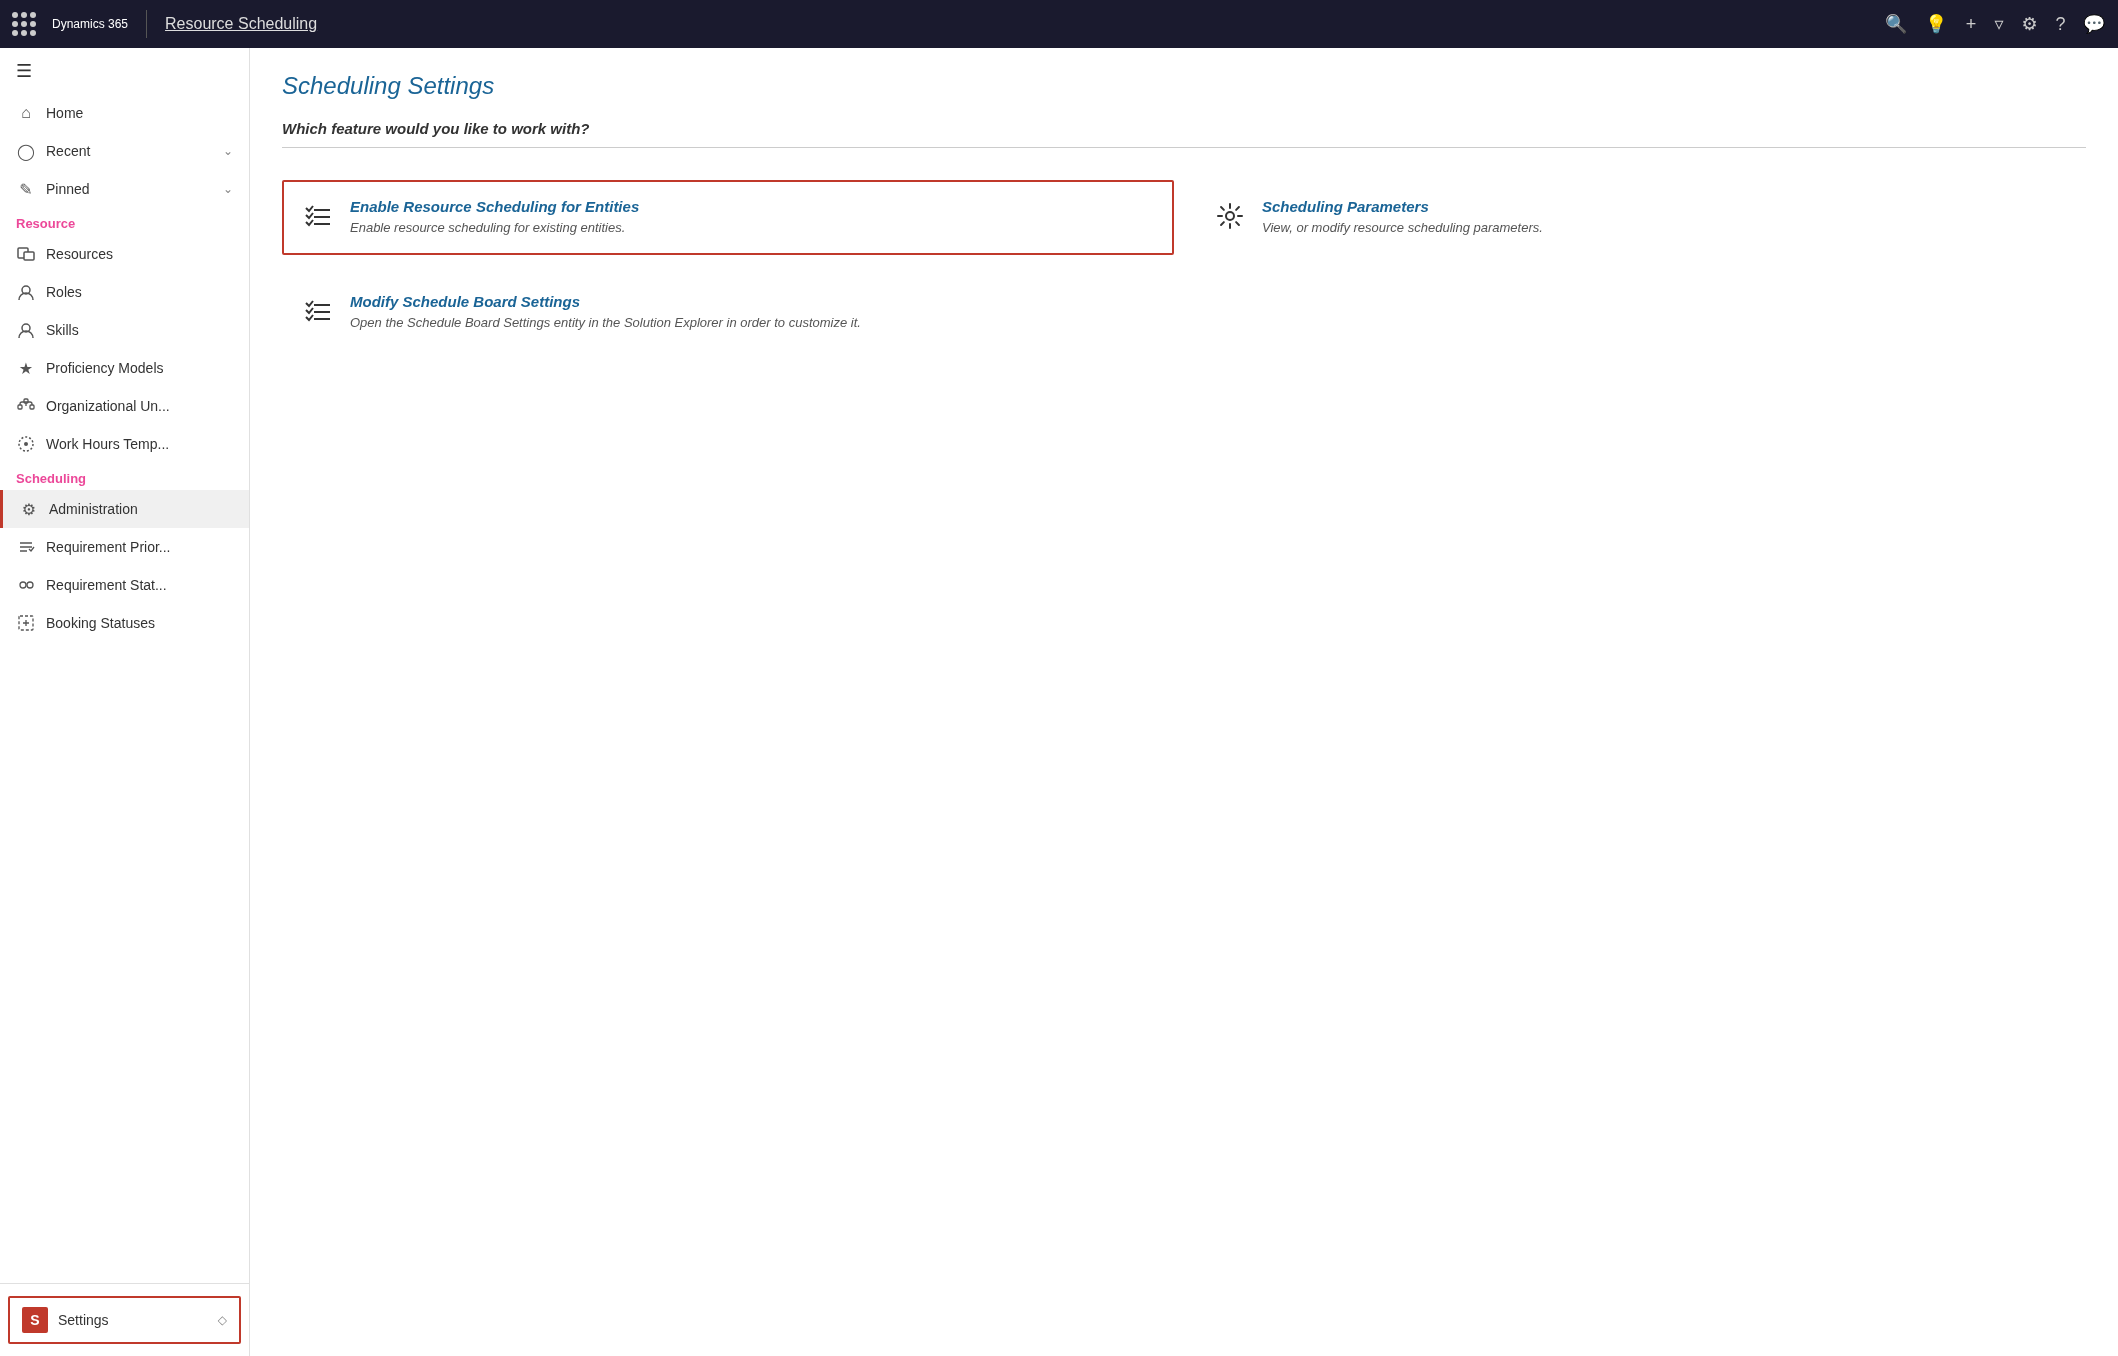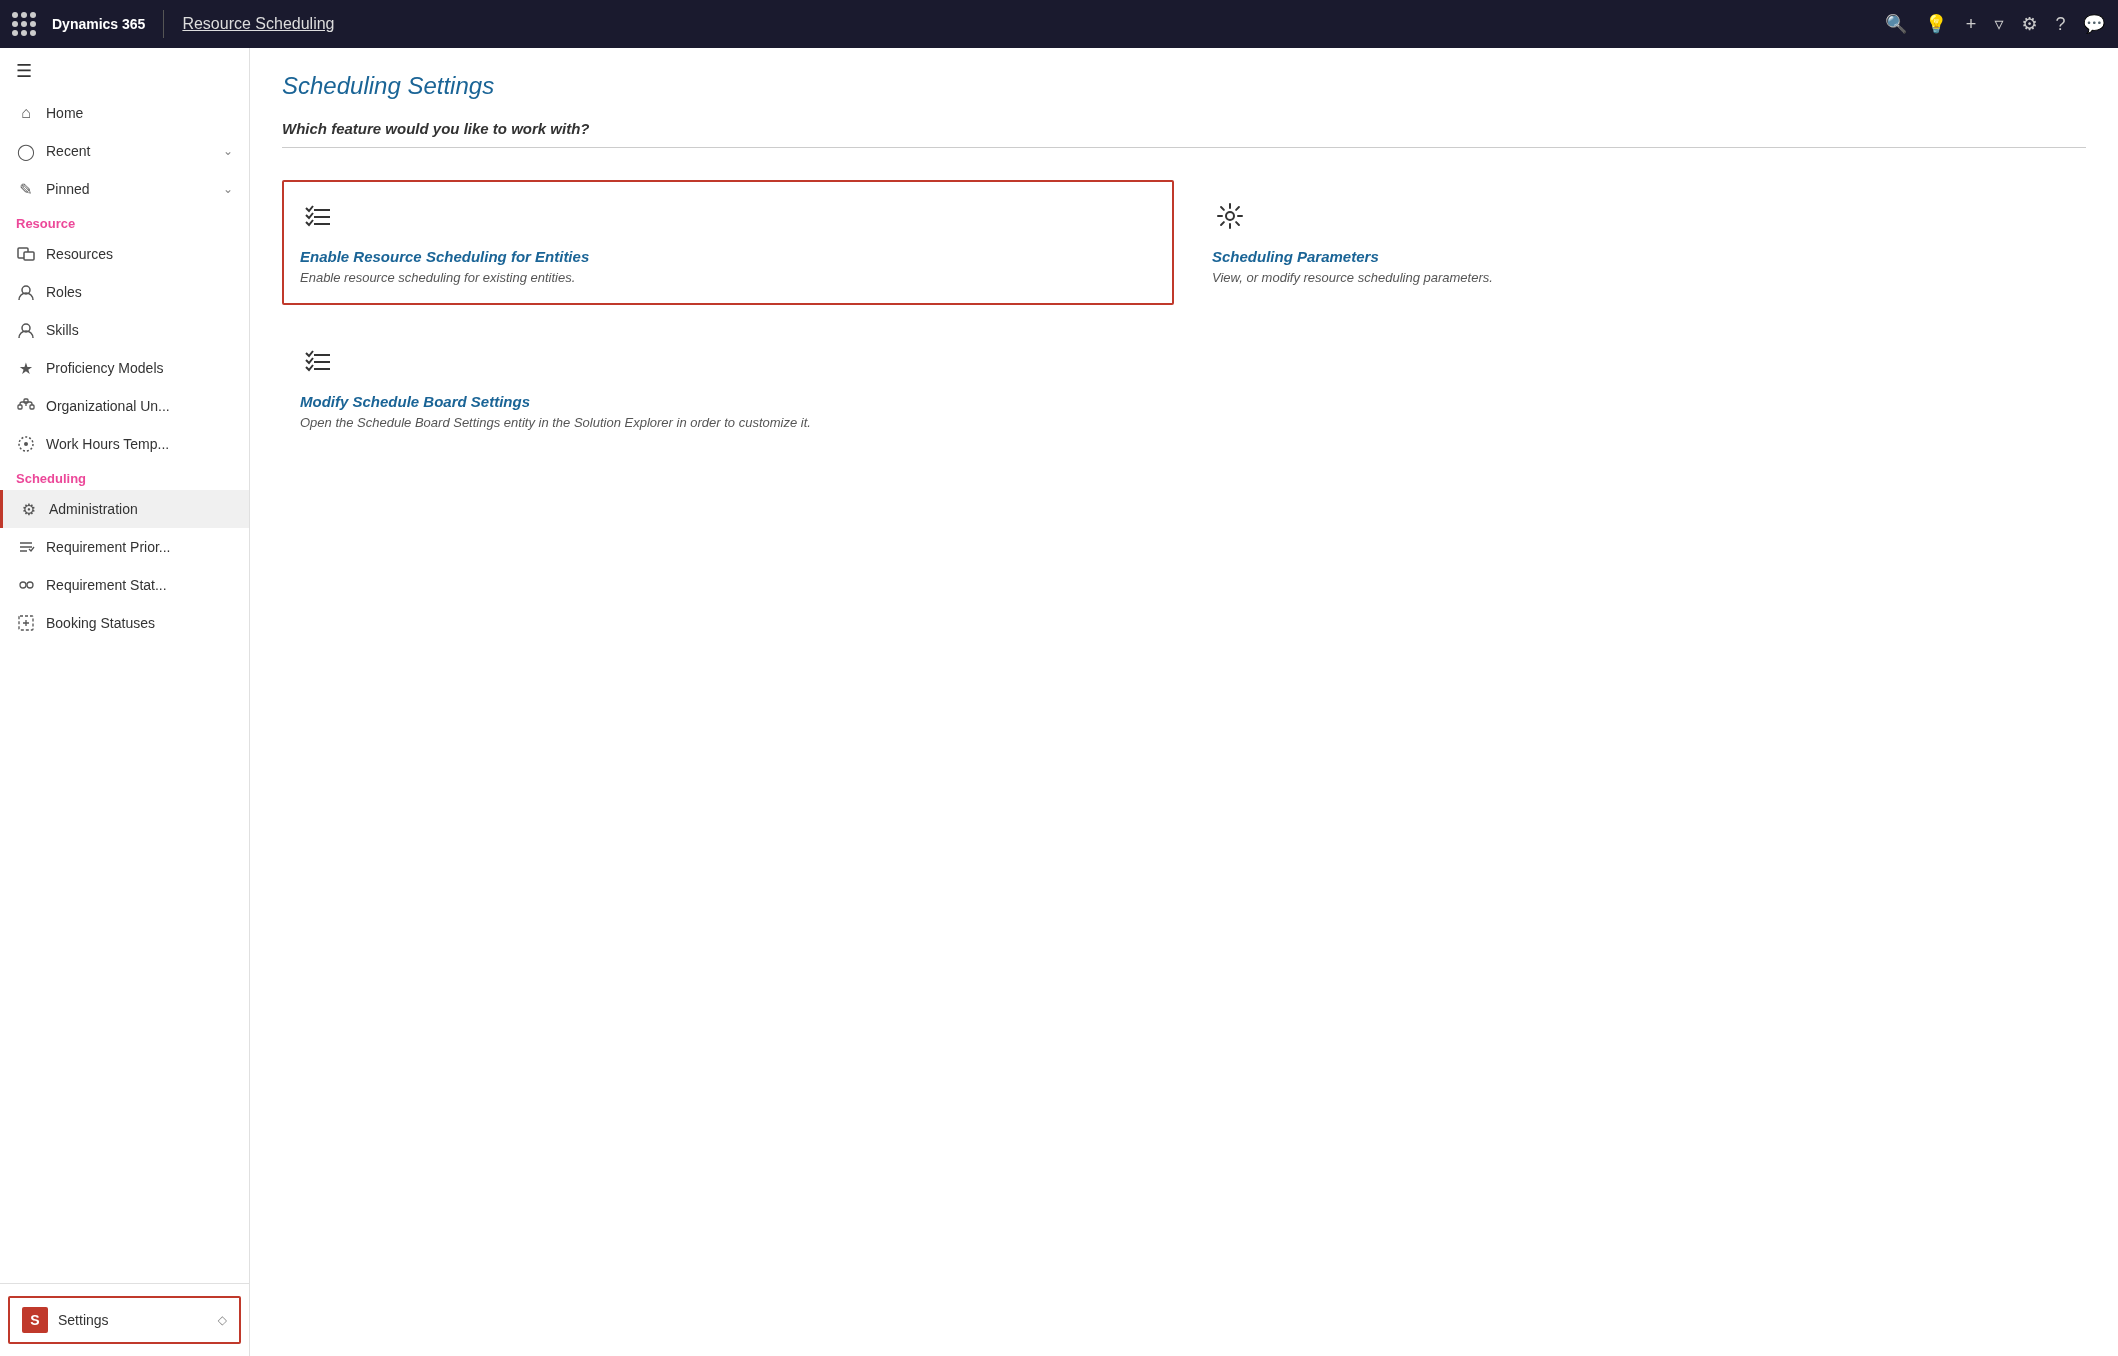--- a/index.html
+++ b/index.html
@@ -23,22 +23,22 @@
       margin-right: 6px;
     }
     .nav-dots span {
       width: 6px;
       height: 6px;
       background: #ccc;
       border-radius: 50%;
       display: block;
     }
     .nav-brand {
-      font-size: 14px;
-      font-weight: 700;
+      font-size: 12px;
+      font-weight: 400;
       color: #fff;
       white-space: nowrap;
     }
     .nav-divider {
       width: 1px;
       height: 28px;
       background: #555;
       margin: 0 8px;
     }
     .nav-module {
@@ -180,21 +180,20 @@
       gap: 20px;
     }
     .feature-card {
       display: flex;
       align-items: flex-start;
       gap: 14px;
       padding: 16px;
       cursor: pointer;
       border: 2px solid transparent;
       border-radius: 2px;
-      flex-direction: column;
     }
     .feature-card.selected {
       border: 2px solid #c0392b;
     }
     .card-icon {
       width: 36px;
       height: 36px;
       flex-shrink: 0;
       display: flex;
       align-items: center;

